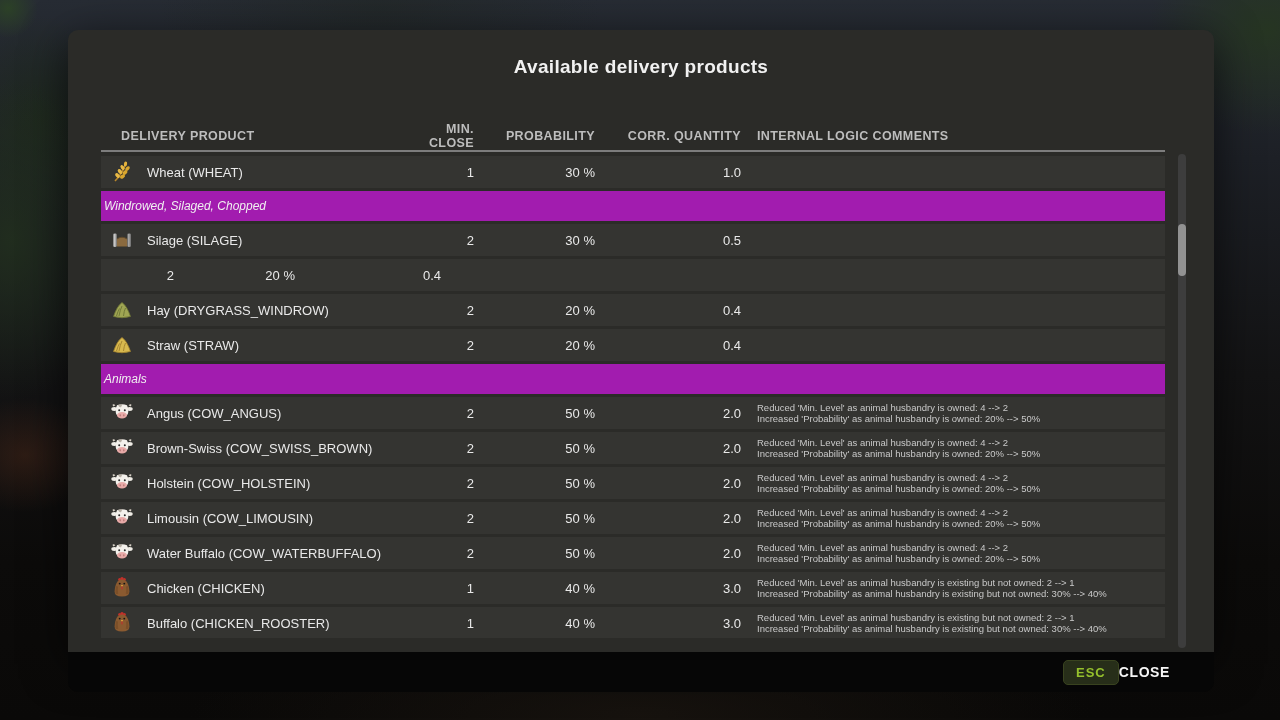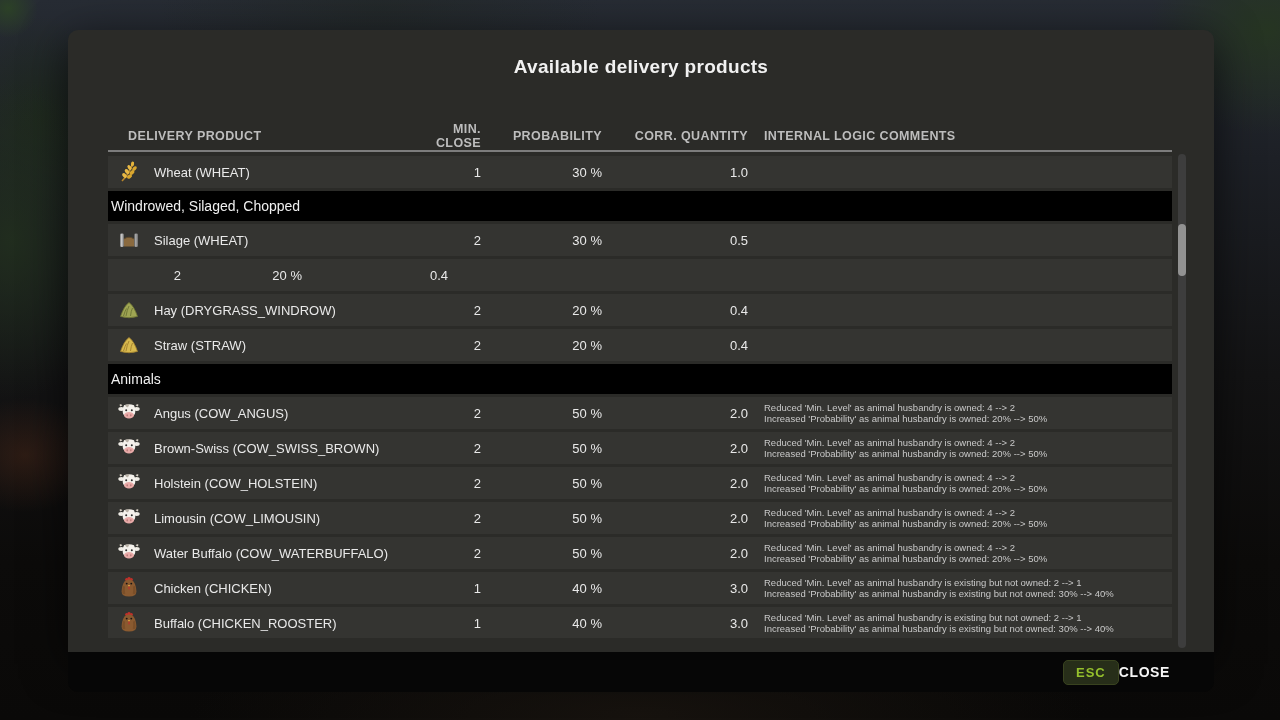--- a/index.html
+++ b/index.html
@@ -24,40 +24,40 @@
   .dialog {
     position:absolute; left:68px; top:30px; width:1146px; height:622px;
     background:#2b2b28; border-radius:10px 10px 0 0;
     box-shadow:0 12px 45px rgba(0,0,0,0.65);
   }
   .dialog-title {
     position:absolute; top:26px; left:0; width:100%; text-align:center;
     font-size:19px; font-weight:bold; color:#f1f1f1; letter-spacing:0.3px;
   }
 
-  .table { position:absolute; left:40px; top:92px; width:1064px; }
+  .table { position:absolute; left:33px; top:92px; width:1064px; }
   .thead { height:28px; display:flex; align-items:center; }
   .thead .hcell { font-size:12.5px; font-weight:bold; color:#bdbdbd; letter-spacing:0.4px; }
   .head-line { height:2px; background:#7d7d7d; }
   .viewport { margin-top:4px; height:482px; overflow:hidden; position:relative; }
 
   .col-product { flex:0 0 300px; padding-left:20px; text-align:left; }
   .col-min     { flex:0 0 73px;  text-align:right; }
   .col-prob    { flex:0 0 121px; text-align:right; }
   .col-corr    { flex:0 0 146px; text-align:right; }
   .col-comm    { flex:1; padding-left:16px; text-align:left; }
 
   .item-row {
     height:32px; margin-bottom:3px; background:#343431;
     display:flex; align-items:center;
   }
   .section-row {
-    height:30px; margin-bottom:3px; background:#000000;
+    height:30px; margin-bottom:3px; background:#a21caf;
     display:flex; align-items:center; padding-left:3px;
-    font-size:14px; color:#f0f0f0;
+    font-size:12px; color:#f0f0f0;font-style:italic;
   }
   .cell { font-size:13px; color:#e9e9e9; }
   .cell.product { flex:0 0 300px; display:flex; align-items:center; padding-left:8px; }
   .cell.min  { flex:0 0 73px;  text-align:right; }
   .cell.prob { flex:0 0 121px; text-align:right; }
   .cell.corr { flex:0 0 146px; text-align:right; }
   .cell.comments { flex:1; padding-left:16px; font-size:9.5px; line-height:11px; color:#c9c9c9; }
   .icon { width:26px; height:26px; display:inline-flex; align-items:center; justify-content:center; margin-right:12px; flex:0 0 26px; }
   .icon svg { display:block; }
 
@@ -133,21 +133,21 @@
               <span class="icon">
                 <svg viewBox="0 0 24 24" width="24" height="24">
                   <path d="M6.8 18.5 L6.8 11 Q12 7.5 17.2 11 L17.2 18.5 Z" fill="#8a6a3f"></path>
                   <path d="M6.8 11 Q12 7.5 17.2 11" fill="none" stroke="#5f4a2c" stroke-width="1"></path>
                   <rect x="3.2" y="5.5" width="3.4" height="13.5" rx="1.2" fill="#a9a9a9"></rect>
                   <rect x="17.4" y="5.5" width="3.4" height="13.5" rx="1.2" fill="#8c8c8c"></rect>
                   <rect x="4.1" y="6" width="1" height="12.5" fill="#c9c9c9"></rect>
                   <rect x="18.3" y="6" width="1" height="12.5" fill="#b0b0b0"></rect>
                 </svg>
               </span>
-              <span>Silage (WHEAT)</span>
+              <span>Silage (SILAGE)</span>
             </div>
             <div class="cell min">2</div>
             <div class="cell prob">30 %</div>
             <div class="cell corr">0.5</div>
             <div class="cell comments"></div>
           </div>
           <div class="item-row">
             <div class="cell min">2</div>
             <div class="cell prob">20 %</div>
             <div class="cell corr">0.4</div>

